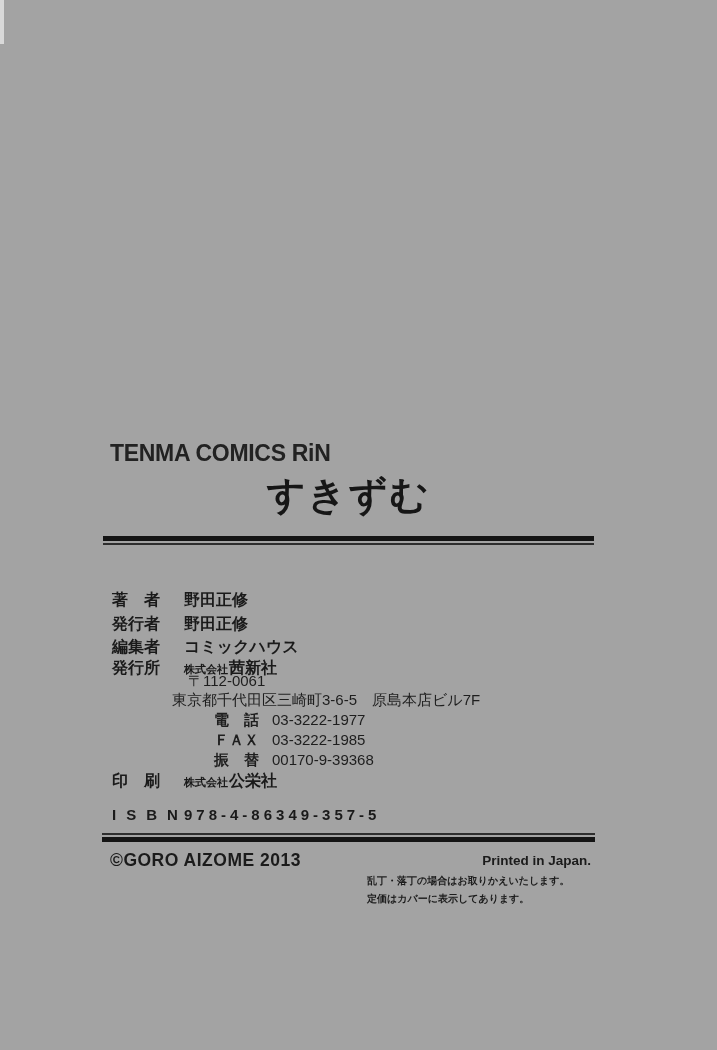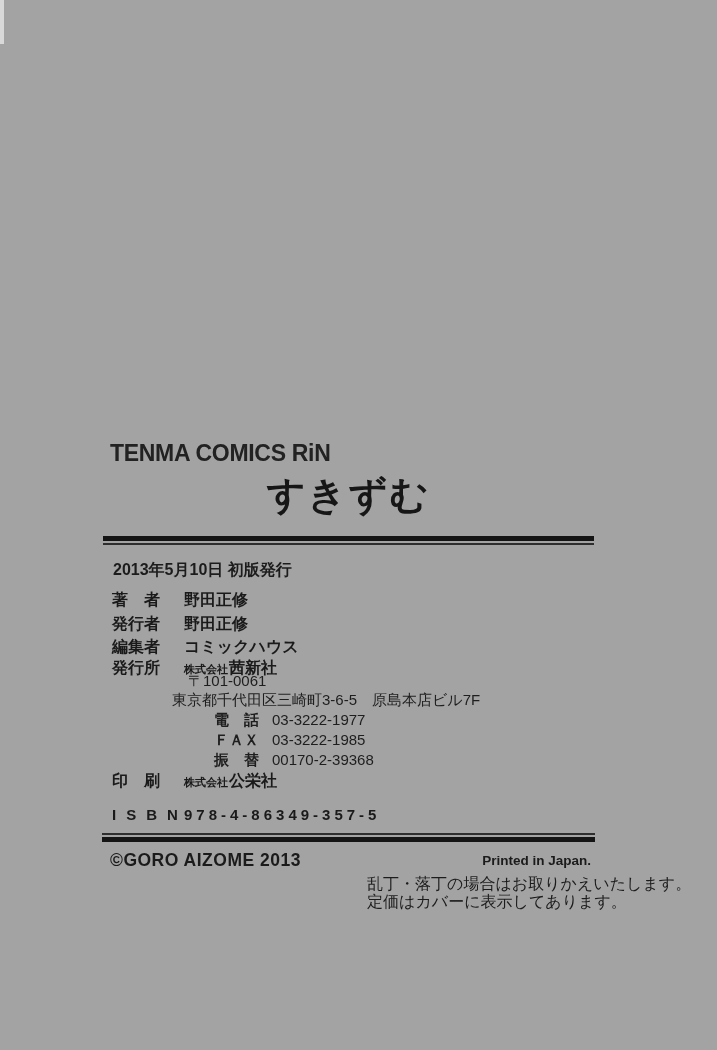--- a/index.html
+++ b/index.html
@@ -60,73 +60,72 @@
   .row-isbn .isbn-label { display: inline-block; letter-spacing: 10px; width: 72px; }
   .row-isbn .isbn-value { letter-spacing: 4px; }
   .copyright {
     left: 110px; top: 850px;
     font-size: 17.5px; font-weight: 600; letter-spacing: 0.5px; color: #1b1b1b;
   }
   .printed-in {
     right: 126px; top: 853px;
     font-size: 13.5px; font-weight: 700; color: #1b1b1b;
   }
-  .notice { left: 367px; font-size: 16px; font-weight: 400; color: #1c1c1c; }
+  .notice { left: 367px; font-size: 10px; font-weight: 700; color: #1c1c1c; }
   .notice-1 { top: 874px; }
   .notice-2 { top: 892px; }
 </style>
 </head>
 <body>
 
 <div class="page">
 
   <div class="scan-artifact"></div>
 
   <div class="series">TENMA COMICS RiN</div>
 
   <div class="book-title">すきずむ</div>
 
   <div class="rule rule-top">
     <div class="thick"></div>
     <div class="gap"></div>
     <div class="thin"></div>
   </div>
 
-  <div class="line date-line">2013年5月10日 初版発行</div>
 
   <div class="line colophon-row row-author">
     <span class="row-label">著　者</span><span>野田正修</span>
   </div>
 
   <div class="line colophon-row row-publisher">
     <span class="row-label">発行者</span><span>野田正修</span>
   </div>
 
   <div class="line colophon-row row-office">
     <span class="row-label">発行所</span><span class="company-prefix">株式会社</span><span>茜新社</span>
   </div>
 
   <div class="line colophon-row row-editor">
     <span class="row-label">編集者</span><span>コミックハウス</span>
   </div>
 
-  <div class="line detail-line postal-code">〒101-0061</div>
+  <div class="line detail-line postal-code">〒112-0061</div>
 
   <div class="line detail-line address">東京都千代田区三崎町3-6-5　原島本店ビル7F</div>
 
   <div class="line detail-line contact-row row-tel">
     <span class="row-label">電　話</span><span>03-3222-1977</span>
   </div>
 
   <div class="line detail-line contact-row row-fax">
     <span class="row-label">ＦＡＸ</span><span>03-3222-1985</span>
   </div>
 
   <div class="line detail-line contact-row row-transfer">
-    <span class="row-label">振　替</span><span>00170-2-39368</span>
+    <span class="row-label">振　替</span><span>00170-9-39368</span>
   </div>
 
   <div class="line colophon-row row-printer">
     <span class="row-label">印　刷</span><span class="company-prefix">株式会社</span><span>公栄社</span>
   </div>
 
   <div class="line row-isbn">
     <span class="isbn-label">ISBN</span><span class="isbn-value">978-4-86349-357-5</span>
   </div>
 

